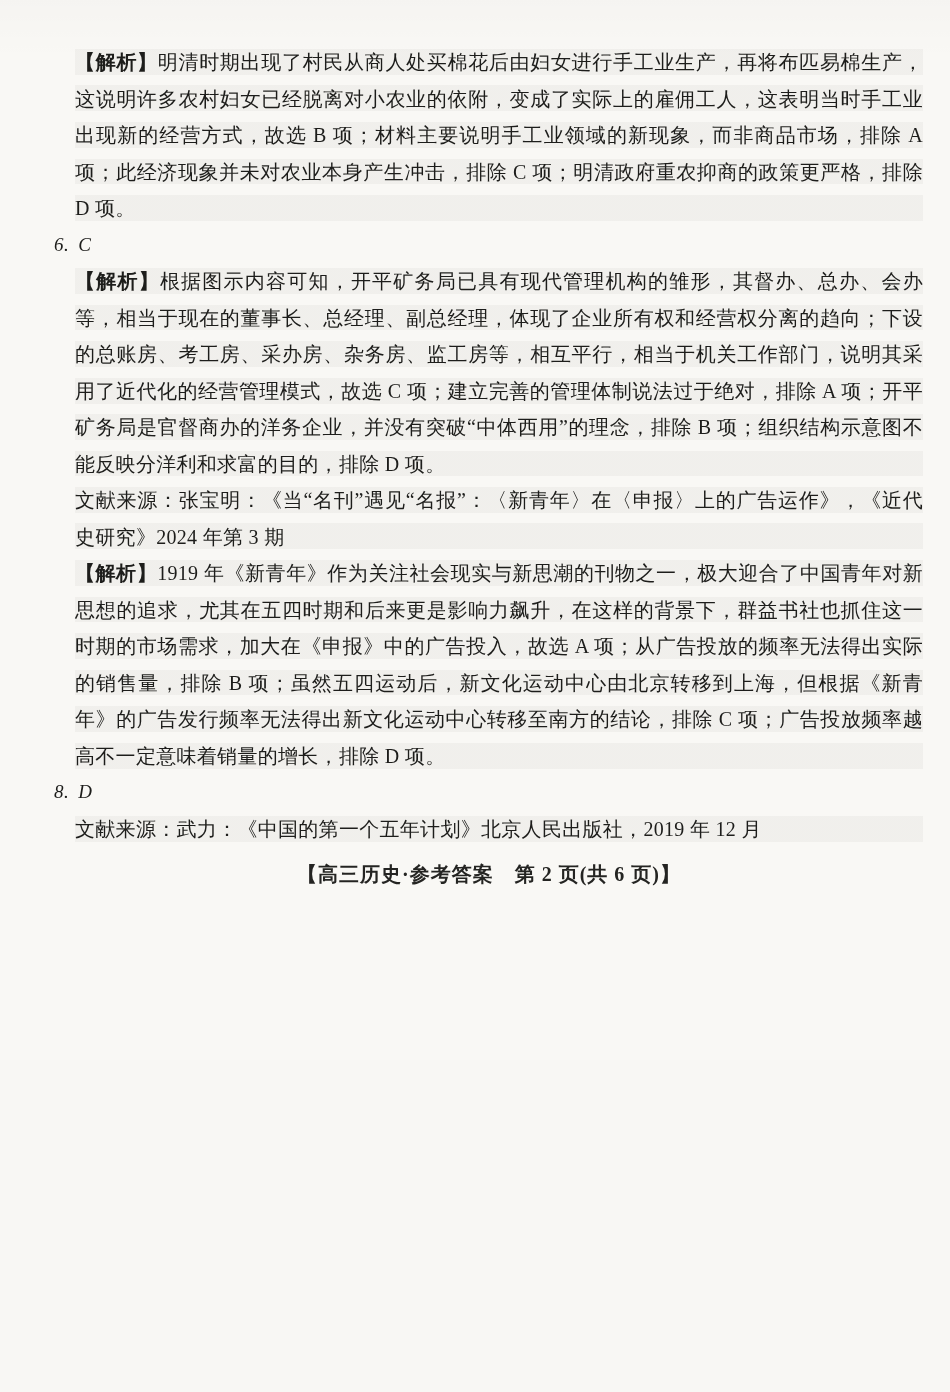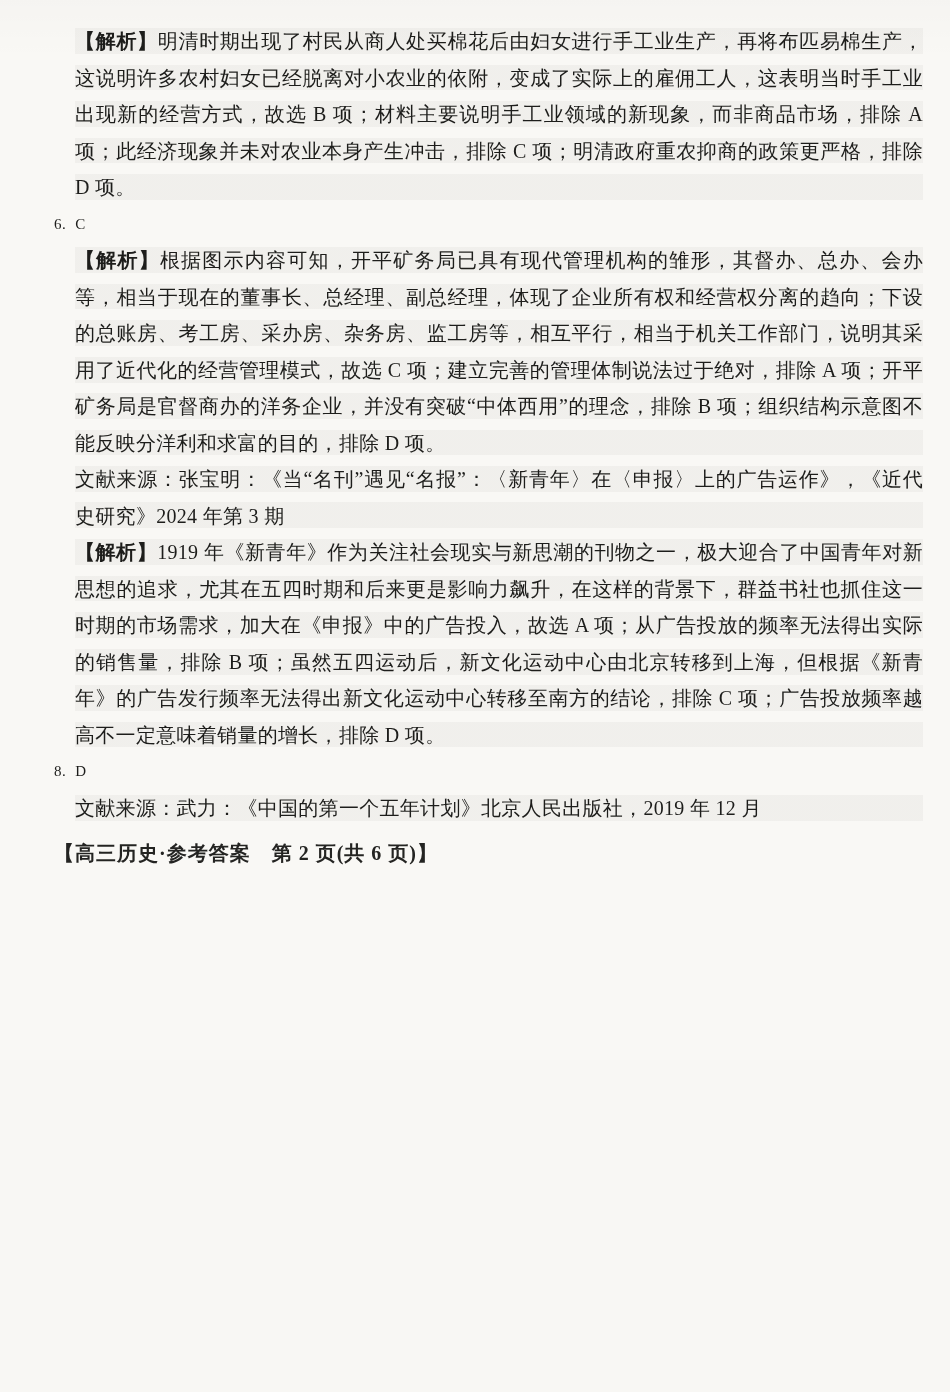--- a/index.html
+++ b/index.html
@@ -8,50 +8,51 @@
     height: 1392px;
     background: #f8f7f4;
     font-family: "Liberation Serif", "DejaVu Serif", serif;
     color: #1d1d1b;
     overflow: hidden;
   }
   .page {
     box-sizing: border-box;
     width: 950px;
     height: 1060px;
-    padding: 23px 26px 0 54px;
+    padding: 44px 26px 0 54px;
     background:
       linear-gradient(180deg, rgba(0,0,0,0.015), rgba(0,0,0,0) 60px),
       #f9f8f5;
   }
   .num-line {
-    font-size: 15px;
+    font-size: 19px;
     line-height: 36.5px;
     letter-spacing: 0.5px;
     white-space: nowrap;
+    font-style: italic;
   }
   .num-line .ans { margin-left: 9px; }
   .block { margin-left: 21px; width: 848px; }
   .para, .src {
     margin: 0;
     font-size: 20px;
     line-height: 36.5px;
     text-align: justify;
     text-justify: inter-character;
     letter-spacing: 0.3px;
     
     background-image: repeating-linear-gradient(180deg,
       rgba(0,0,0,0) 0px, rgba(0,0,0,0) 5px,
       rgba(96,92,84,0.055) 5px, rgba(96,92,84,0.055) 31px,
       rgba(0,0,0,0) 31px, rgba(0,0,0,0) 36.5px);
   }
   .lbl { font-weight: 700; }
   .footer {
     margin-top: 9px;
-    text-align: left;
+    text-align: center;
     font-weight: 700;
     font-size: 20px;
     letter-spacing: 1px;
     line-height: 36px;
     color: #242422;
   }
 </style>
 </head>
 <body>
 

